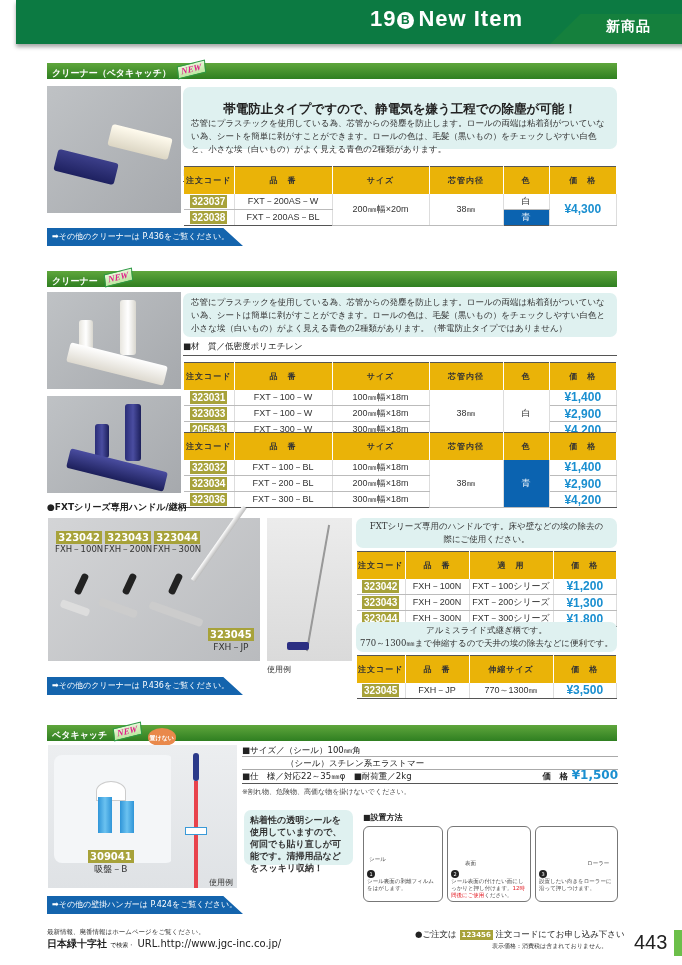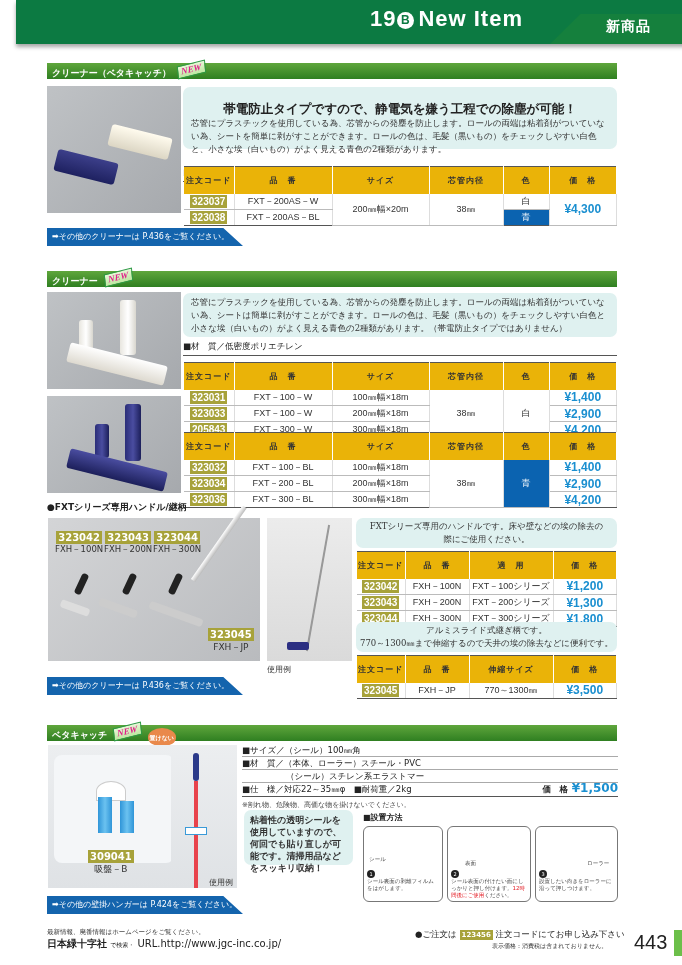--- a/index.html
+++ b/index.html
@@ -250,21 +250,20 @@
 </div>
 <div class="abs photo" style="left:171px;top:745px;width:66px;height:143px;background:linear-gradient(#eceef0,#dfe2e5)">
   <div class="abs" style="left:22px;top:8px;width:6px;height:28px;background:#2b3a8a;border-radius:3px"></div>
   <div class="abs" style="left:23px;top:36px;width:4px;height:107px;background:#e8434c"></div>
   <div class="abs" style="left:14px;top:82px;width:22px;height:8px;background:#fff;border:1px solid #3a9ad8"></div>
   <div class="abs cap" style="left:38px;top:132px">使用例</div>
 </div>
 
 <div class="abs" style="left:242px;top:744px;width:376px;font-size:8.5px;line-height:12px">
   <div style="border-bottom:1px solid #aaa">■サイズ／（シール）100㎜角</div>
-  <div style="border-bottom:1px solid #aaa">■材　質／（本体、ローラー）スチール・PVC</div>
   <div style="border-bottom:1px solid #aaa;padding-left:44px">（シール）スチレン系エラストマー</div>
   <div style="border-bottom:1.5px solid #555;position:relative;height:14px">
     <span>■仕　様／対応22～35㎜φ　■耐荷重／2kg</span>
     <span style="position:absolute;right:50px;top:0;font-weight:bold">価　格</span>
     <span class="price" style="position:absolute;right:0;top:-1px">¥1,500</span>
   </div>
   <div style="font-size:7px;color:#444;margin-top:2px">※割れ物、危険物、高価な物を掛けないでください。</div>
 </div>
 <div class="abs infobox" style="left:244px;top:810px;width:109px;height:55px;padding:4px 6px;font-size:9px;line-height:12px;font-weight:bold;color:#333">粘着性の透明シールを使用していますので、何回でも貼り直しが可能です。清掃用品などをスッキリ収納！</div>
 <div class="abs" style="left:363px;top:812px;font-size:8px;font-weight:bold">■設置方法</div>

